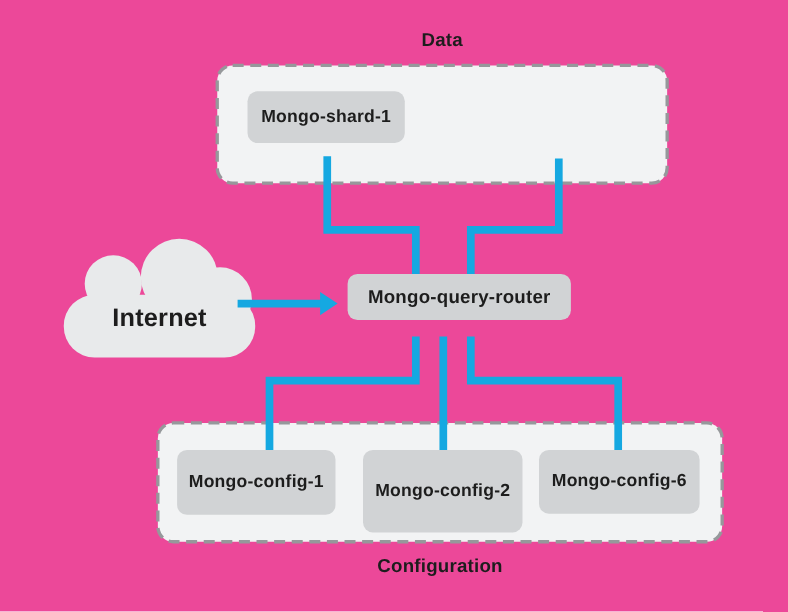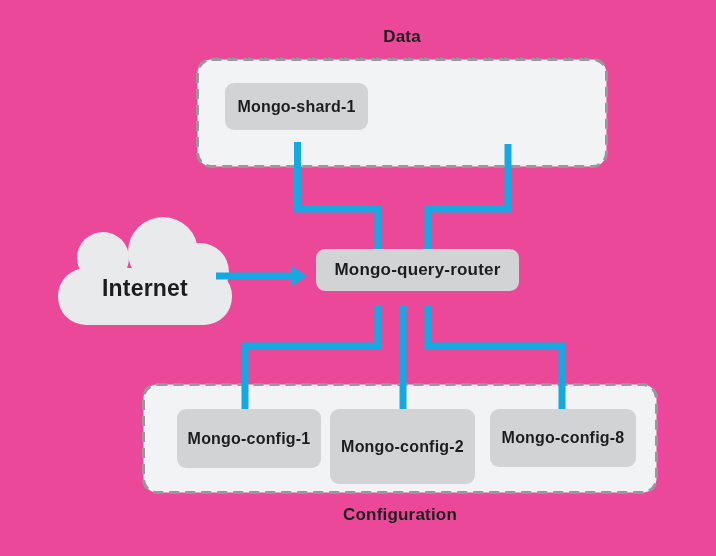--- a/index.html
+++ b/index.html
@@ -31,21 +31,21 @@
     justify-content: center;
     color: #1d1d1d;
     font-size: 16px;
     font-weight: 600;
     letter-spacing: 0.2px;
     white-space: nowrap;
   }
   .node-shard1 { left: 225px; top: 83px;  width: 143px; height: 47px; }
   .node-shard2 { left: 436px; top: 84px;  width: 145px; height: 60px; }
   .node-router { left: 316px; top: 249px; width: 203px; height: 42px; font-size: 17px; }
-  .node-config1 { left: 177px; top: 409px; width: 144px; height: 59px; }
+  .node-config1 { left: 161px; top: 409px; width: 144px; height: 59px; }
   .node-config2 { left: 330px; top: 409px; width: 145px; height: 75px; }
   .node-config3 { left: 490px; top: 409px; width: 146px; height: 58px; }
   .group-label {
     position: absolute;
     text-align: center;
     color: #1d1d1d;
     font-size: 17px;
     font-weight: 600;
     letter-spacing: 0.2px;
   }
@@ -93,15 +93,15 @@
 
   <div class="group-label label-data">Data</div>
   <div class="group-label label-configuration">Configuration</div>
 
   <div class="label-internet">Internet</div>
 
   <div class="node node-shard1">Mongo-shard-1</div>
   <div class="node node-router">Mongo-query-router</div>
   <div class="node node-config1">Mongo-config-1</div>
   <div class="node node-config2">Mongo-config-2</div>
-  <div class="node node-config3">Mongo-config-8</div>
+  <div class="node node-config3">Mongo-config-6</div>
 
 </div>
 
 </body></html>

